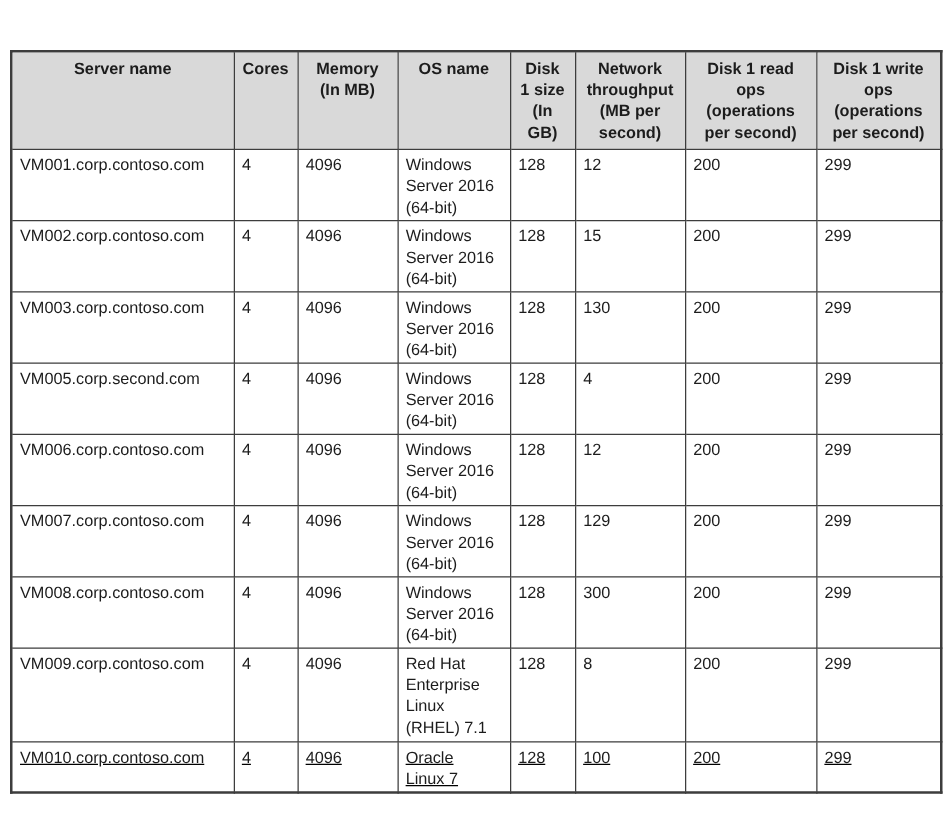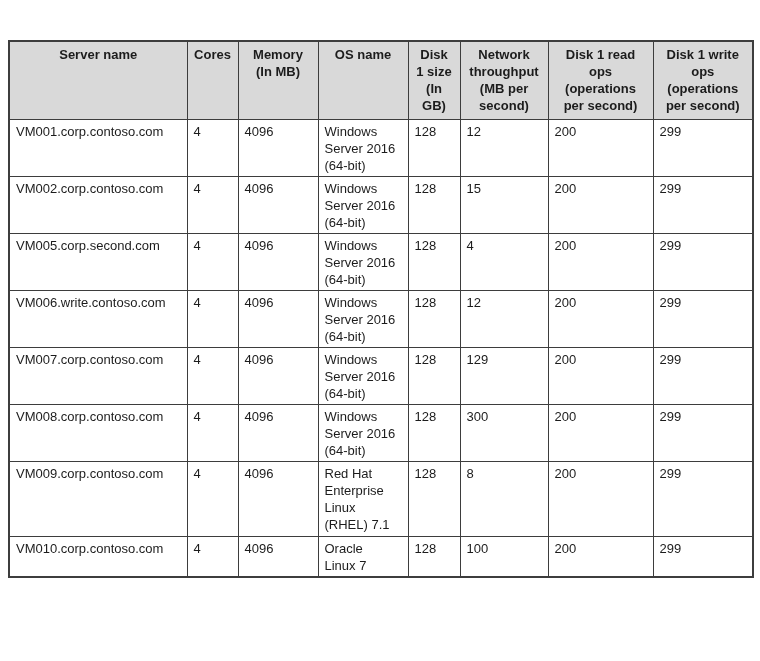--- a/index.html
+++ b/index.html
@@ -42,21 +42,21 @@
   }
   table.server-table td {
     background: #ffffff;
     font-weight: normal;
     text-align: left;
     padding: 3px 4px 2px 6px;
   }
   tr.header-row { height: 78px; }
   tr.h3 { height: 57px; }
   tr.h4 { height: 75px; }
-  tr.h2 { height: 40px; }
+  tr.h2 { height: 40px; text-decoration: underline; }
   col.c-server  { width: 178px; }
   col.c-cores   { width: 51px;  }
   col.c-memory  { width: 80px;  }
   col.c-os      { width: 90px;  }
   col.c-disksz  { width: 52px;  }
   col.c-net     { width: 88px;  }
   col.c-read    { width: 105px; }
   col.c-write   { width: 100px; }
 </style>
 </head>
@@ -118,33 +118,45 @@
         <td>4096</td>
         <td>Windows
 Server 2016
 (64-bit)</td>
         <td>128</td>
         <td>15</td>
         <td>200</td>
         <td>299</td>
       </tr>
       <tr class="h3">
+        <td>VM003.corp.contoso.com</td>
+        <td>4</td>
+        <td>4096</td>
+        <td>Windows
+Server 2016
+(64-bit)</td>
+        <td>128</td>
+        <td>130</td>
+        <td>200</td>
+        <td>299</td>
+      </tr>
+      <tr class="h3">
         <td>VM005.corp.second.com</td>
         <td>4</td>
         <td>4096</td>
         <td>Windows
 Server 2016
 (64-bit)</td>
         <td>128</td>
         <td>4</td>
         <td>200</td>
         <td>299</td>
       </tr>
       <tr class="h3">
-        <td>VM006.write.contoso.com</td>
+        <td>VM006.corp.contoso.com</td>
         <td>4</td>
         <td>4096</td>
         <td>Windows
 Server 2016
 (64-bit)</td>
         <td>128</td>
         <td>12</td>
         <td>200</td>
         <td>299</td>
       </tr>

